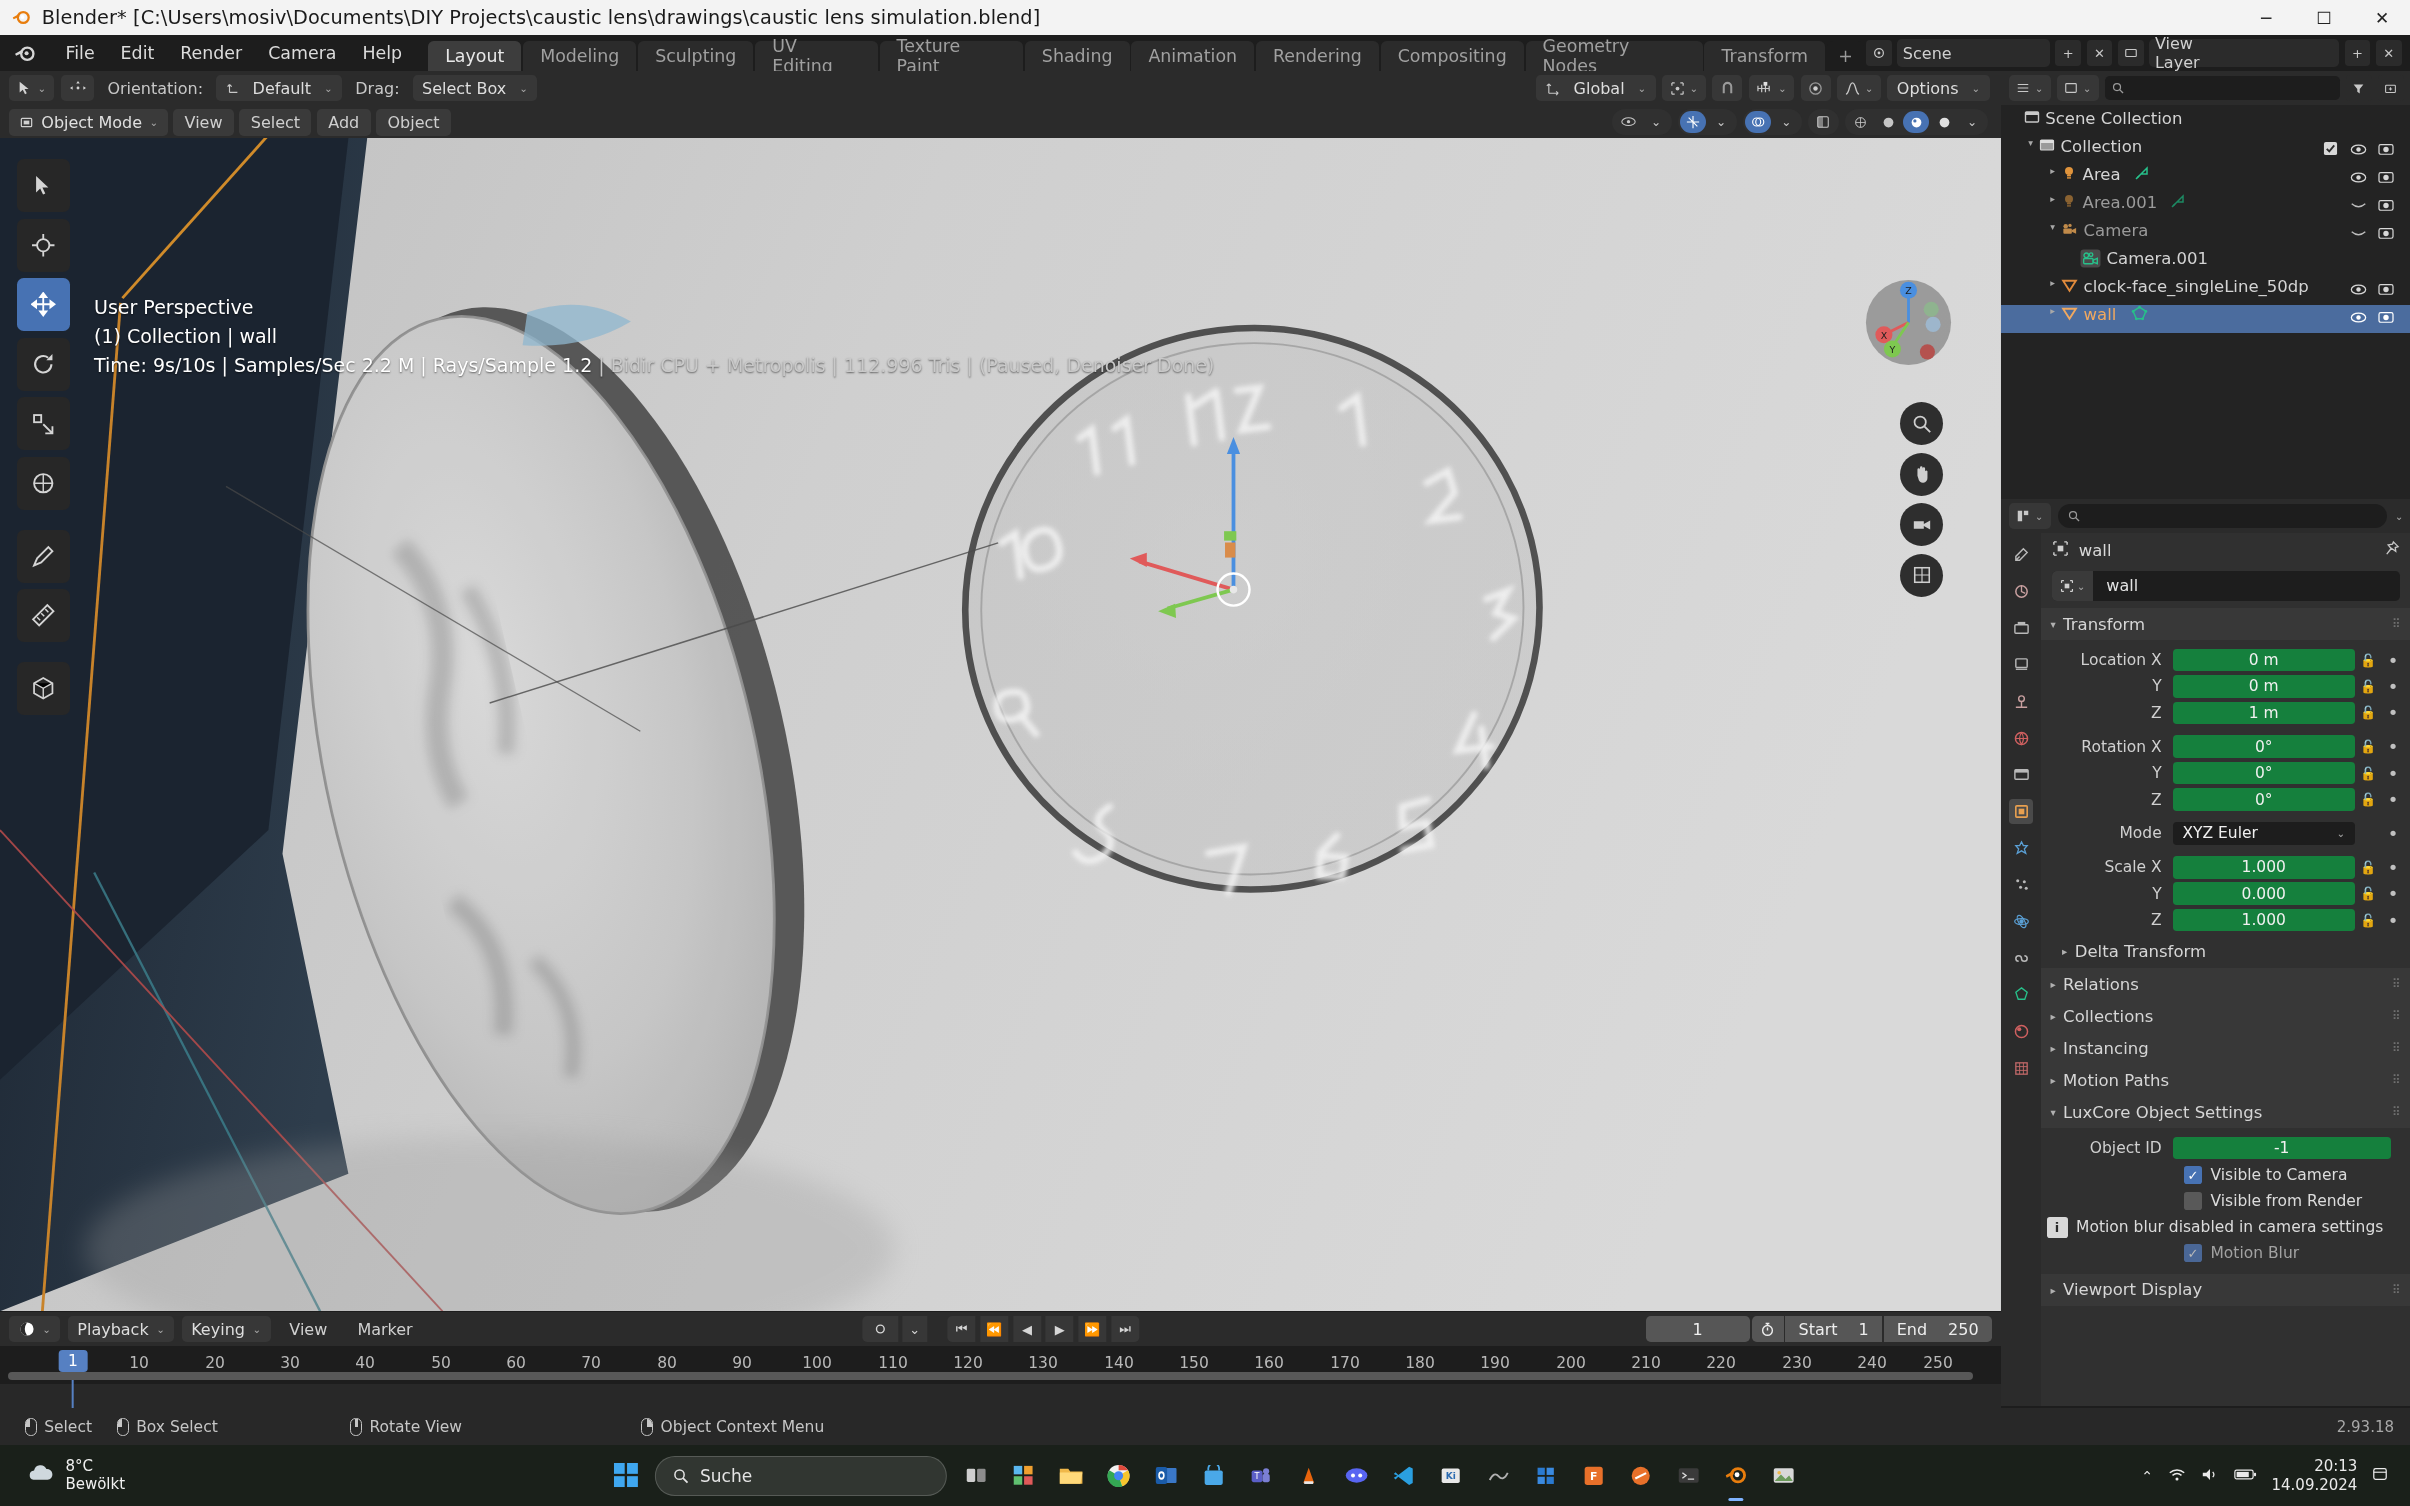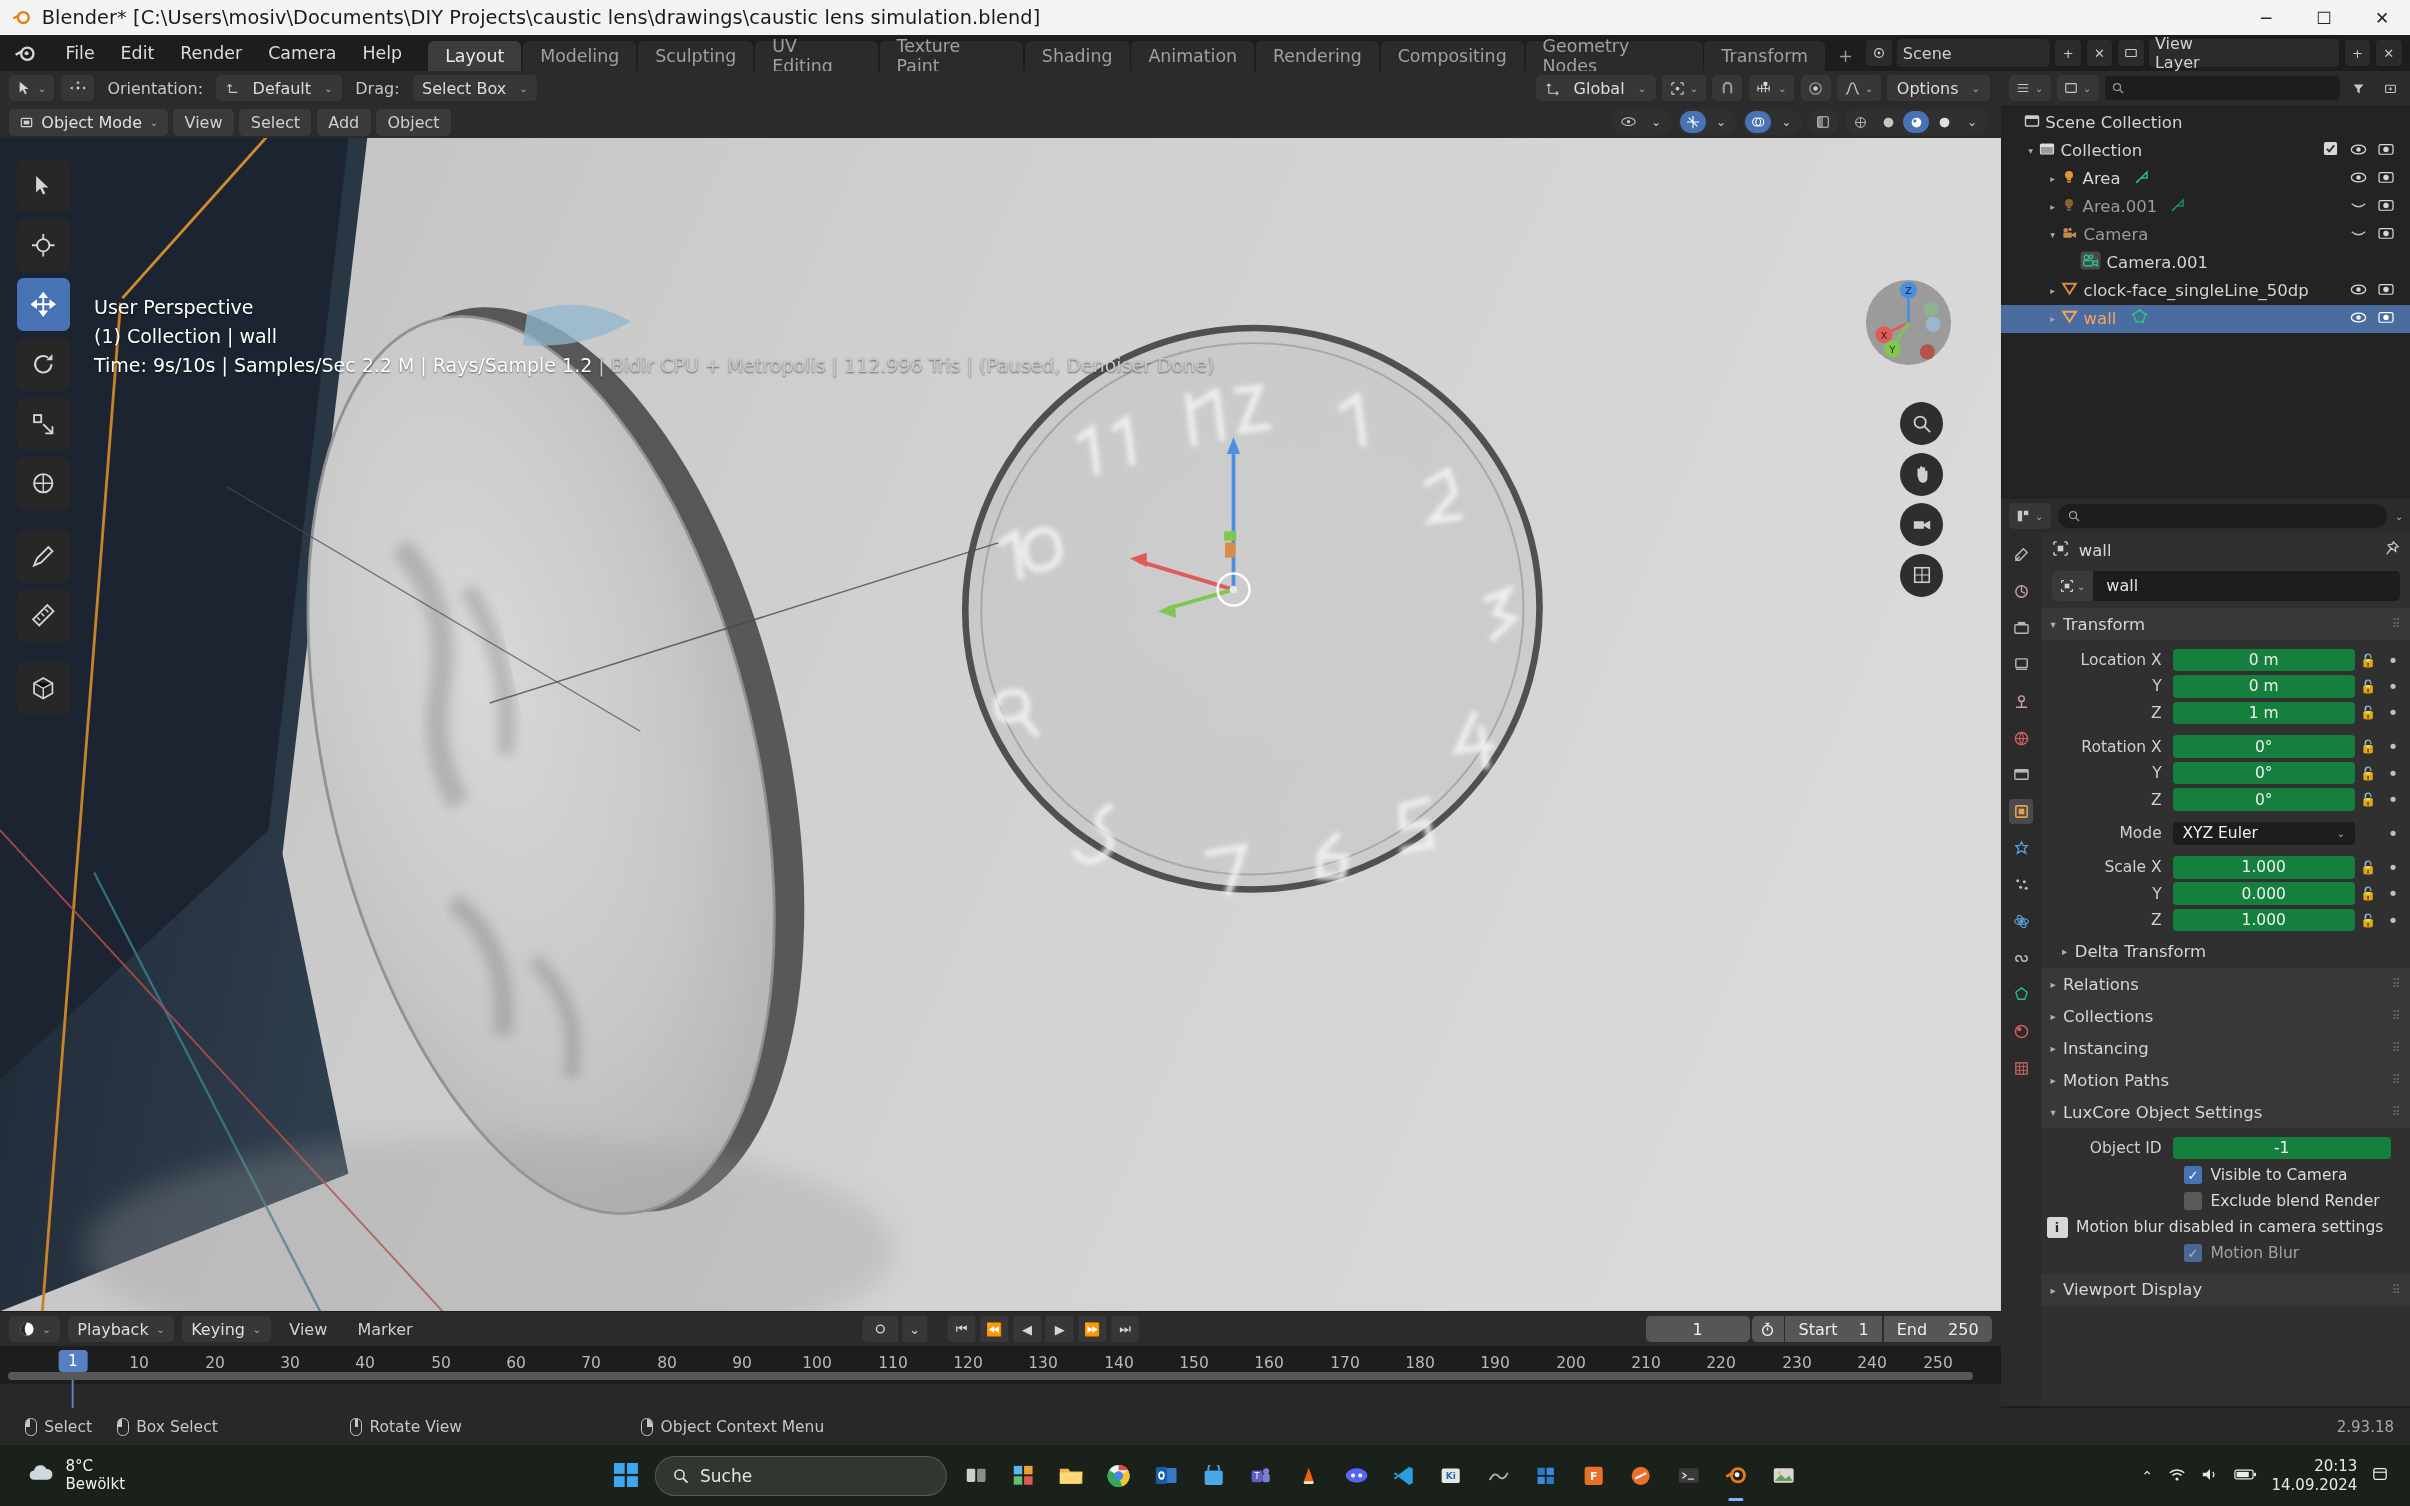--- a/index.html
+++ b/index.html
@@ -96,21 +96,21 @@
            display:flex;align-items:center;justify-content:center;font-size:18px; }
 
   
   .outliner { position:absolute; top:71px; left:2001px; width:410px; height:428px;
               background:#232323; }
   .ol-header { height:34px; background:#2b2b2b; display:flex; align-items:center;
                gap:5.6px; padding:0 7.5px; }
   .ol-search { flex:1; height:24.5px; background:#1d1d1d; border-radius:4.7px;
                display:flex;align-items:center; padding:0 7.5px; color:#8d8d8d; font-size:14px; gap:5.6px;}
   .ol-body { padding-top:3.8px; }
-  .ol-row { height:28px; display:flex; align-items:center; font-size:16.5px; color:#d4d4d4;
+  .ol-row { height:28px; display:flex; font-size:16.5px; color:#d4d4d4;
             padding-right:17px; position:relative; }
   .ol-row.sel { background:#4b6c9e; }
   .ol-row .tri { width:17px; color:#a8a8a8; font-size:9.4px; text-align:center; }
   .ol-row .nm { margin-left:5.6px; }
   .ol-row .nm.dim { color:#9a9a9a; }
   .ol-row .nm.orange { color:#f0a860; }
   .ol-right { margin-left:auto; display:flex; gap:11.3px; align-items:center; color:#c9c9c9; }
 
   
   .props { position:absolute; top:499px; left:2001px; width:410px; height:907px; background:#303030; }
@@ -1146,21 +1146,21 @@
         <div class="prop-row">
           <span class="prop-lbl">Object ID</span>
           <span class="prop-val" style="margin-right:13px">-1</span>
         </div>
         <div class="cb-row" style="padding-left:143px">
           <span class="cb on">✓</span>
           <span class="cb-lbl">Visible to Camera</span>
         </div>
         <div class="cb-row" style="padding-left:143px">
           <span class="cb"></span>
-          <span class="cb-lbl">Exclude blend Render</span>
+          <span class="cb-lbl">Visible from Render</span>
         </div>
         <div class="info-row">
           <span class="info-ico">i</span>
           <span class="cb-lbl">Motion blur disabled in camera settings</span>
         </div>
         <div class="cb-row" style="padding-left:143px">
           <span class="cb on dis">✓</span>
           <span class="cb-lbl dim">Motion Blur</span>
         </div>
       </div>

